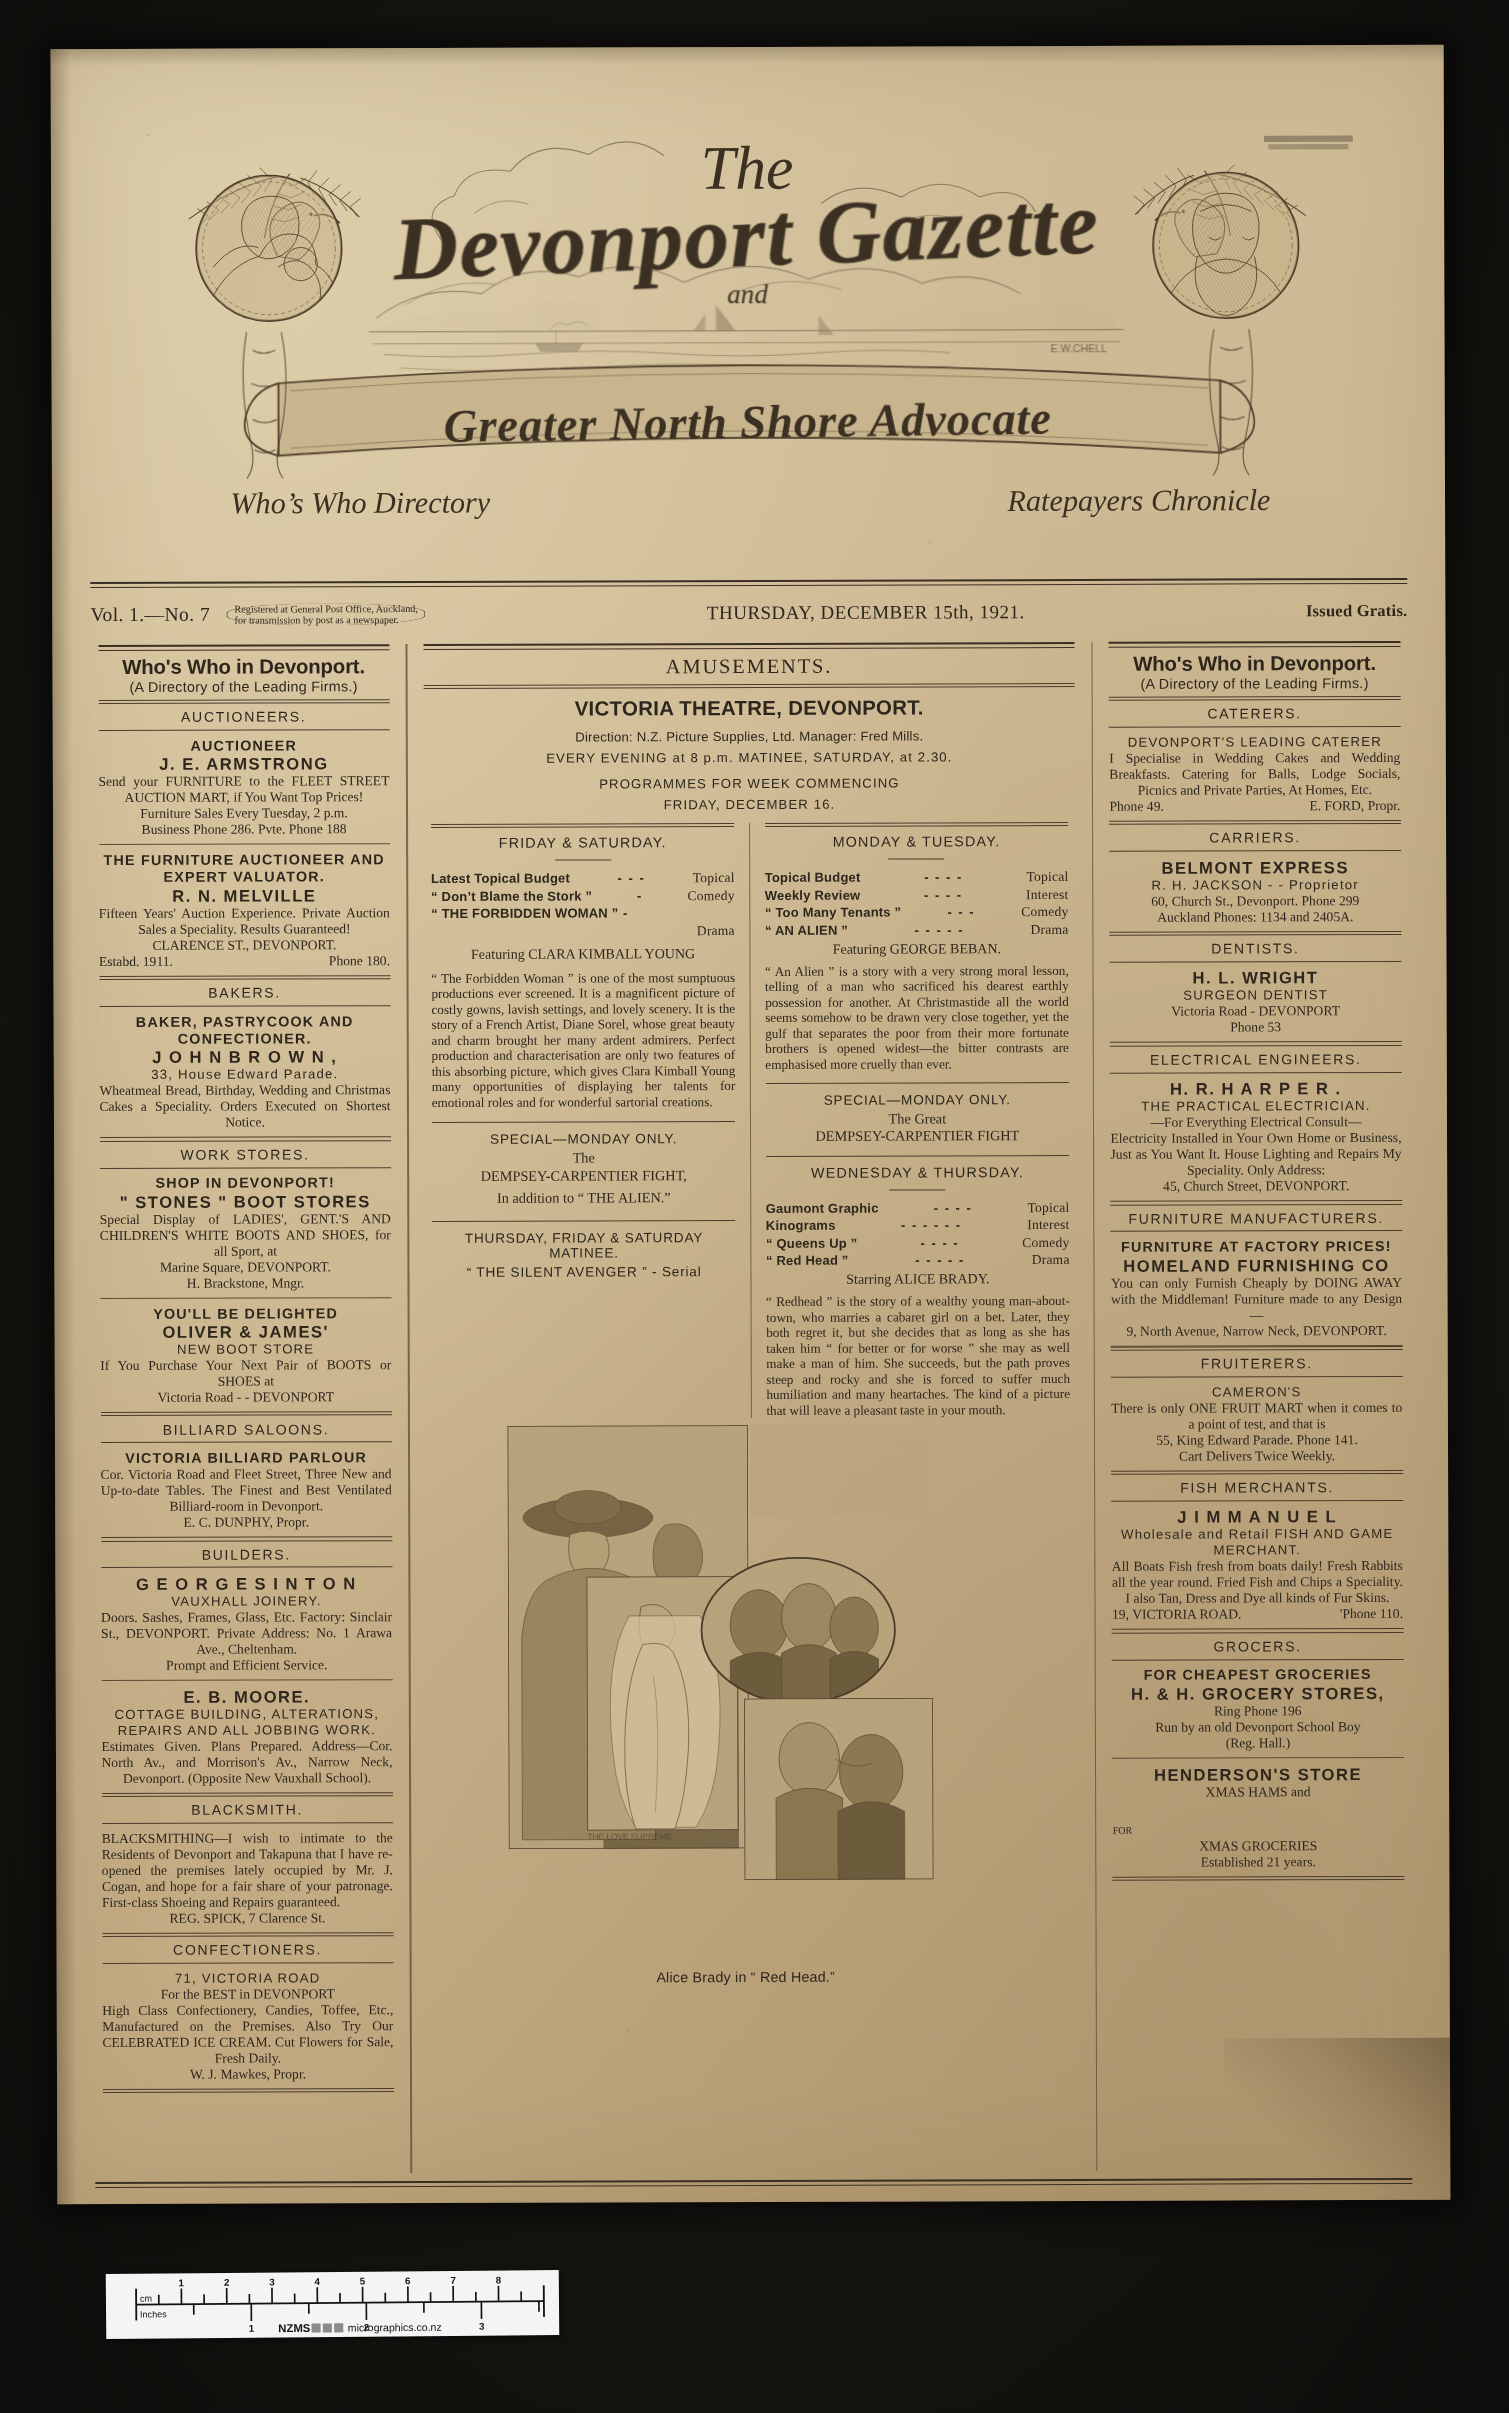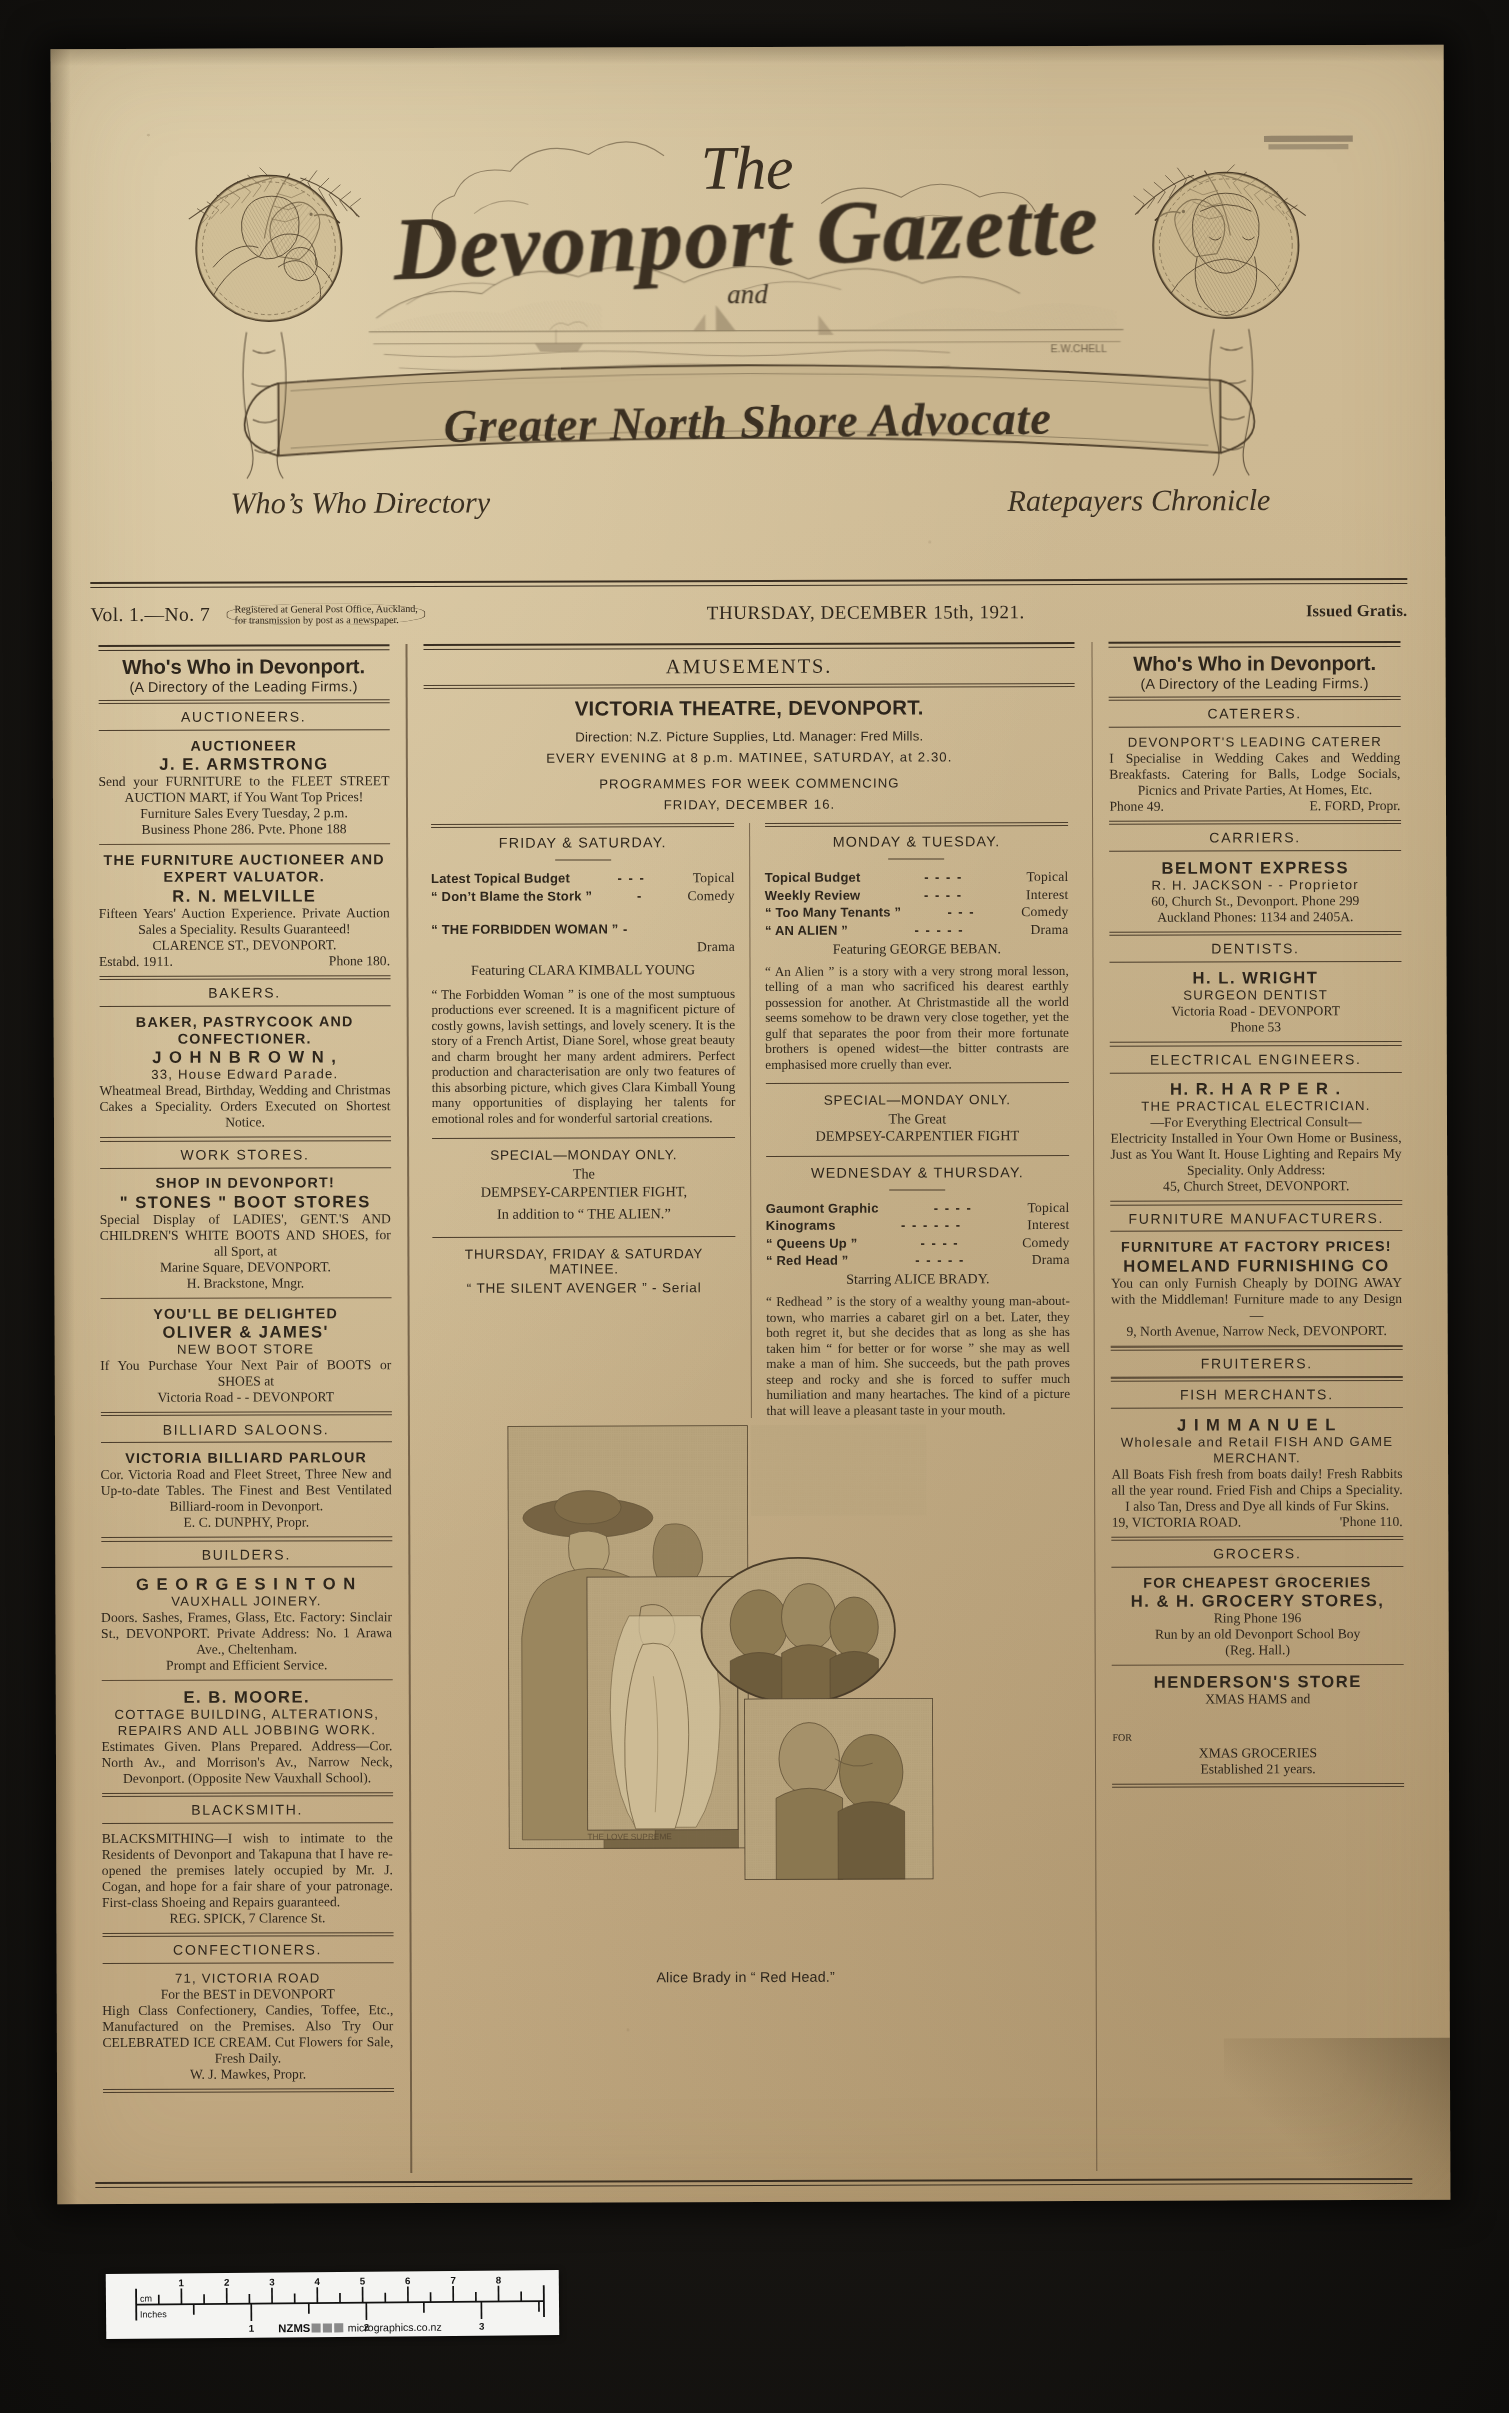--- a/index.html
+++ b/index.html
@@ -105,21 +105,21 @@
   .prog-sep{width:1.5px;background:#5b4a34;opacity:.75;margin:0 7.5px;}
   .day-h{font-family:"Liberation Sans",sans-serif;font-size:14.3px;
       text-align:center;letter-spacing:1.2px;padding:7.5px 0 3px;}
   .shortrule{width:56px;height:0;border-top:1.4px solid #4a3c2b;margin:6px auto 9px;}
   .item{font-family:"Liberation Sans",sans-serif;font-weight:bold;font-size:13px;
       display:flex;justify-content:space-between;align-items:baseline;
       letter-spacing:0.2px;line-height:17.4px;}
   .item .dots{flex:1;text-align:center;font-weight:bold;letter-spacing:1.5px;
       color:#3a2f22;overflow:hidden;white-space:nowrap;padding:0 4.5px;}
   .item .kind{font-family:"Liberation Serif",serif;font-weight:normal;font-size:13.6px;}
-  .item.two-line{display:block;margin-top:16px;}
+  .item.two-line{display:block;}
   .item.two-line .kind{display:block;text-align:right;}
   .feat{text-align:center;font-size:14px;line-height:17.4px;padding:6px 0 3px;}
   .feat.tight{padding:1.5px 0 1.5px;}
   .para{font-size:13.2px;line-height:15.5px;text-align:justify;
       text-align-last:left;padding-top:4.5px;}
   .spec{font-family:"Liberation Sans",sans-serif;font-size:13.6px;
       text-align:center;letter-spacing:0.8px;padding:9px 0 3px;}
   .spec-b{text-align:center;font-size:14.3px;line-height:17.4px;}
 
   
@@ -701,20 +701,26 @@
           <div class="ad">
             <div class="name2">FURNITURE AT FACTORY PRICES!</div>
             <div class="name">HOMELAND FURNISHING CO</div>
             <div class="body">You can only Furnish Cheaply by DOING AWAY with the Middleman! Furniture made to any Design—</div>
             <div class="body">9, North Avenue, Narrow Neck, DEVONPORT.</div>
           </div>
           <div class="hairrule"></div>
           <div class="dblrule thin"></div>
           <div class="cat">FRUITERERS.</div>
           <div class="sglrule"></div>
+          <div class="ad">
+            <div class="name3">CAMERON'S</div>
+            <div class="body">There is only ONE FRUIT MART when it comes to a point of test, and that is</div>
+            <div class="body">55, King Edward Parade.  Phone 141.</div>
+            <div class="body">Cart Delivers Twice Weekly.</div>
+          </div>
           <div class="dblrule thin"></div>
           <div class="cat">FISH MERCHANTS.</div>
           <div class="sglrule"></div>
           <div class="ad">
             <div class="name">J I M   M A N U E L</div>
             <div class="name3">Wholesale and Retail FISH AND GAME MERCHANT.</div>
             <div class="body">All Boats Fish fresh from boats daily!  Fresh Rabbits all the year round.     Fried Fish and Chips a Speciality.  I also Tan, Dress and Dye all kinds of Fur Skins.</div>
             <div class="rowsplit">
               <span>19, VICTORIA ROAD.</span>
               <span>'Phone 110.</span>

